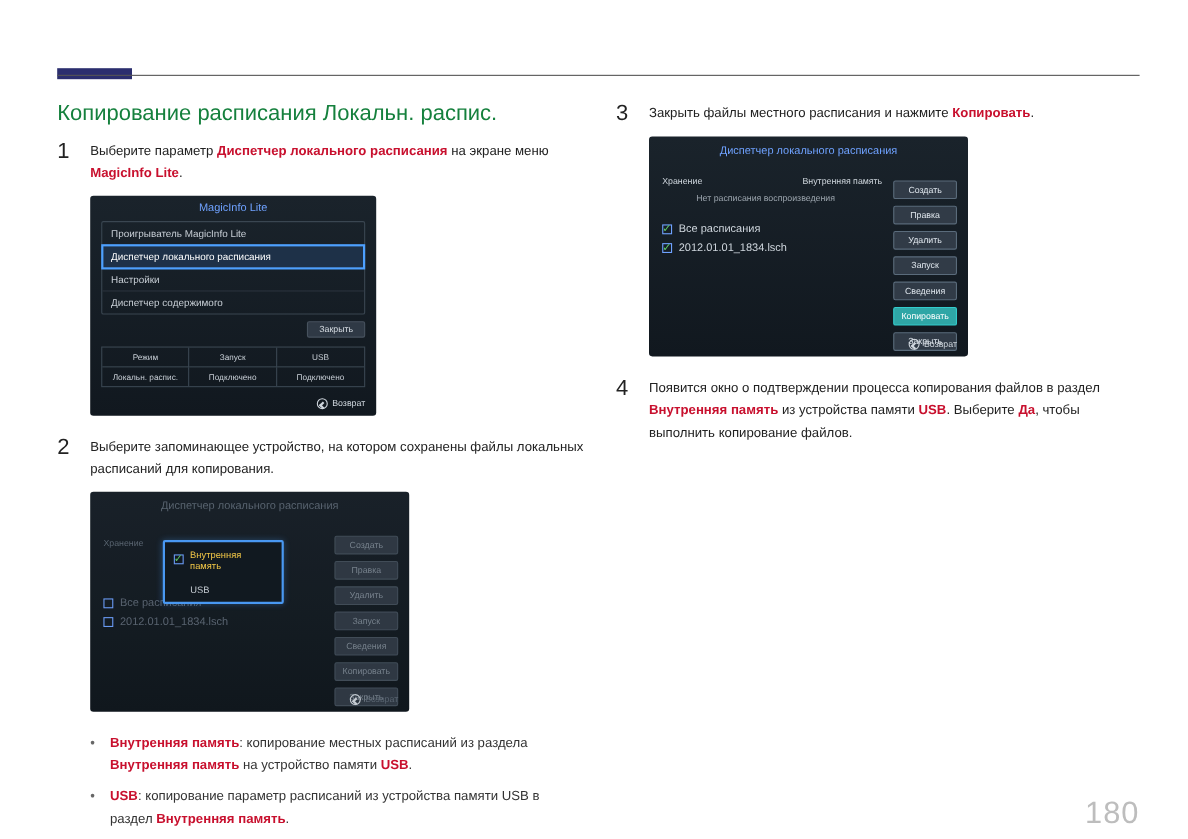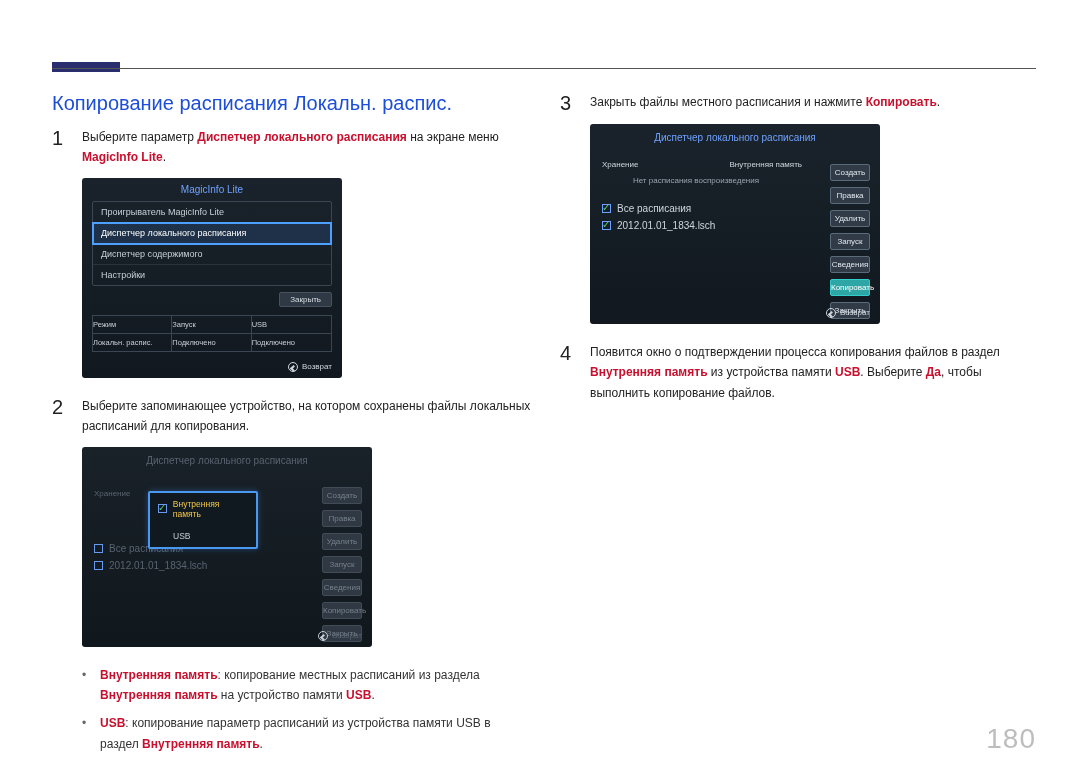--- a/index.html
+++ b/index.html
@@ -36,21 +36,21 @@
   }
   .col-right {
     position: absolute;
     left: 560px;
     top: 92px;
     width: 480px;
   }
   h2.section-title {
     font-weight: 400;
     font-size: 20px;
-    color: #1d4ed8;
+    color: #15803d;
     margin-bottom: 12px;
   }
   .step { display: flex; gap: 12px; margin-bottom: 10px; }
   .step-num {
     font-size: 20px;
     font-weight: 300;
     color: #222;
     width: 18px;
     flex: 0 0 18px;
     line-height: 1.1;
@@ -87,21 +87,21 @@
   .btn-dark {
     display:inline-block; background:#2f3945; border:1px solid #47525e;
     border-radius:2px; padding:2px 10px; font-size:8px; color:#d7dde3;
   }
   .close-row { text-align:right; padding:6px 10px 2px; }
   .grid3 {
     display:grid; grid-template-columns:repeat(3,1fr);
     margin:6px 10px 0; border:1px solid #3a4651;
   }
   .grid3 > div {
-    padding:4px 0; border-right:1px solid #3a4651;
+    padding:4px 0; text-align:center; border-right:1px solid #3a4651;
     border-bottom:1px solid #3a4651; font-size:7.5px; color:#c8cfd6;
   }
   .grid3 > div:nth-child(3n){ border-right:none; }
   .grid3 > div:nth-last-child(-n+3){ border-bottom:none; }
   .return-row {
     position:absolute; right:10px; bottom:6px; font-size:8px;
     color:#cfd6dd; display:flex; align-items:flex-start; gap:4px;
   }
   .ret-icon {
     width:10px; height:10px; border:1.2px solid #cfd6dd; border-radius:50%;
@@ -114,21 +114,21 @@
   }
   
   .shot2 { width: 290px; height: 200px; filter:brightness(0.95); }
   .dim { color:#5d6875 !important; }
   .panel-title { text-align:center; padding:8px 0 4px; color:#5d6875; font-size:10px; }
   .side-btns {
     position:absolute; right:10px; top:40px; display:flex;
     flex-direction:column; gap:6px;
   }
   .side-btn { background:#313b47; border:1px solid #44505c; border-radius:2px;
-    padding:3px 0; width:40px; text-align:center; font-size:8px; color:#7c8792; }
+    padding:3px 0; width:58px; text-align:center; font-size:8px; color:#7c8792; }
   .storage-popup {
     position:absolute; left:66px; top:44px; width:110px;
     border:2px solid #4da0ff; background:#121a22; border-radius:2px;
     box-shadow:0 0 6px #4da0ff55;
   }
   .popup-item { padding:6px 8px; font-size:8.5px; display:flex; gap:6px; align-items:center; color:#cfd6dd;}
   .popup-item.sel { color:#ffd24a; }
   .chk { width:9px; height:9px; border:1px solid #6fa2ff; display:inline-block; position:relative;}
   .chk.on::after{ content:"✓"; position:absolute; left:-1px; top:-3px; font-size:10px; color:#5fd06a;}
   .list-area { position:absolute; left:12px; top:40px; right:80px; bottom:30px; }
@@ -158,22 +158,22 @@
     <div class="step-body">
       <span>Выберите параметр </span><span class="em-red">Диспетчер локального расписания</span><span> на экране меню </span><span class="em-red">MagicInfo Lite</span><span>.</span>
     </div>
   </div>
 
   <div class="shot shot1">
     <div class="shot-title">MagicInfo Lite</div>
     <div class="menu-box">
       <div class="menu-item">Проигрыватель MagicInfo Lite</div>
       <div class="menu-item sel">Диспетчер локального расписания</div>
+      <div class="menu-item">Настройки</div>
       <div class="menu-item">Диспетчер содержимого</div>
-      <div class="menu-item">Настройки</div>
     </div>
     <div class="close-row"><span class="btn-dark">Закрыть</span></div>
     <div class="grid3">
       <div>Режим</div>
       <div>Запуск</div>
       <div>USB</div>
       <div>Локальн. распис.</div>
       <div>Подключено</div>
       <div>Подключено</div>
     </div>

